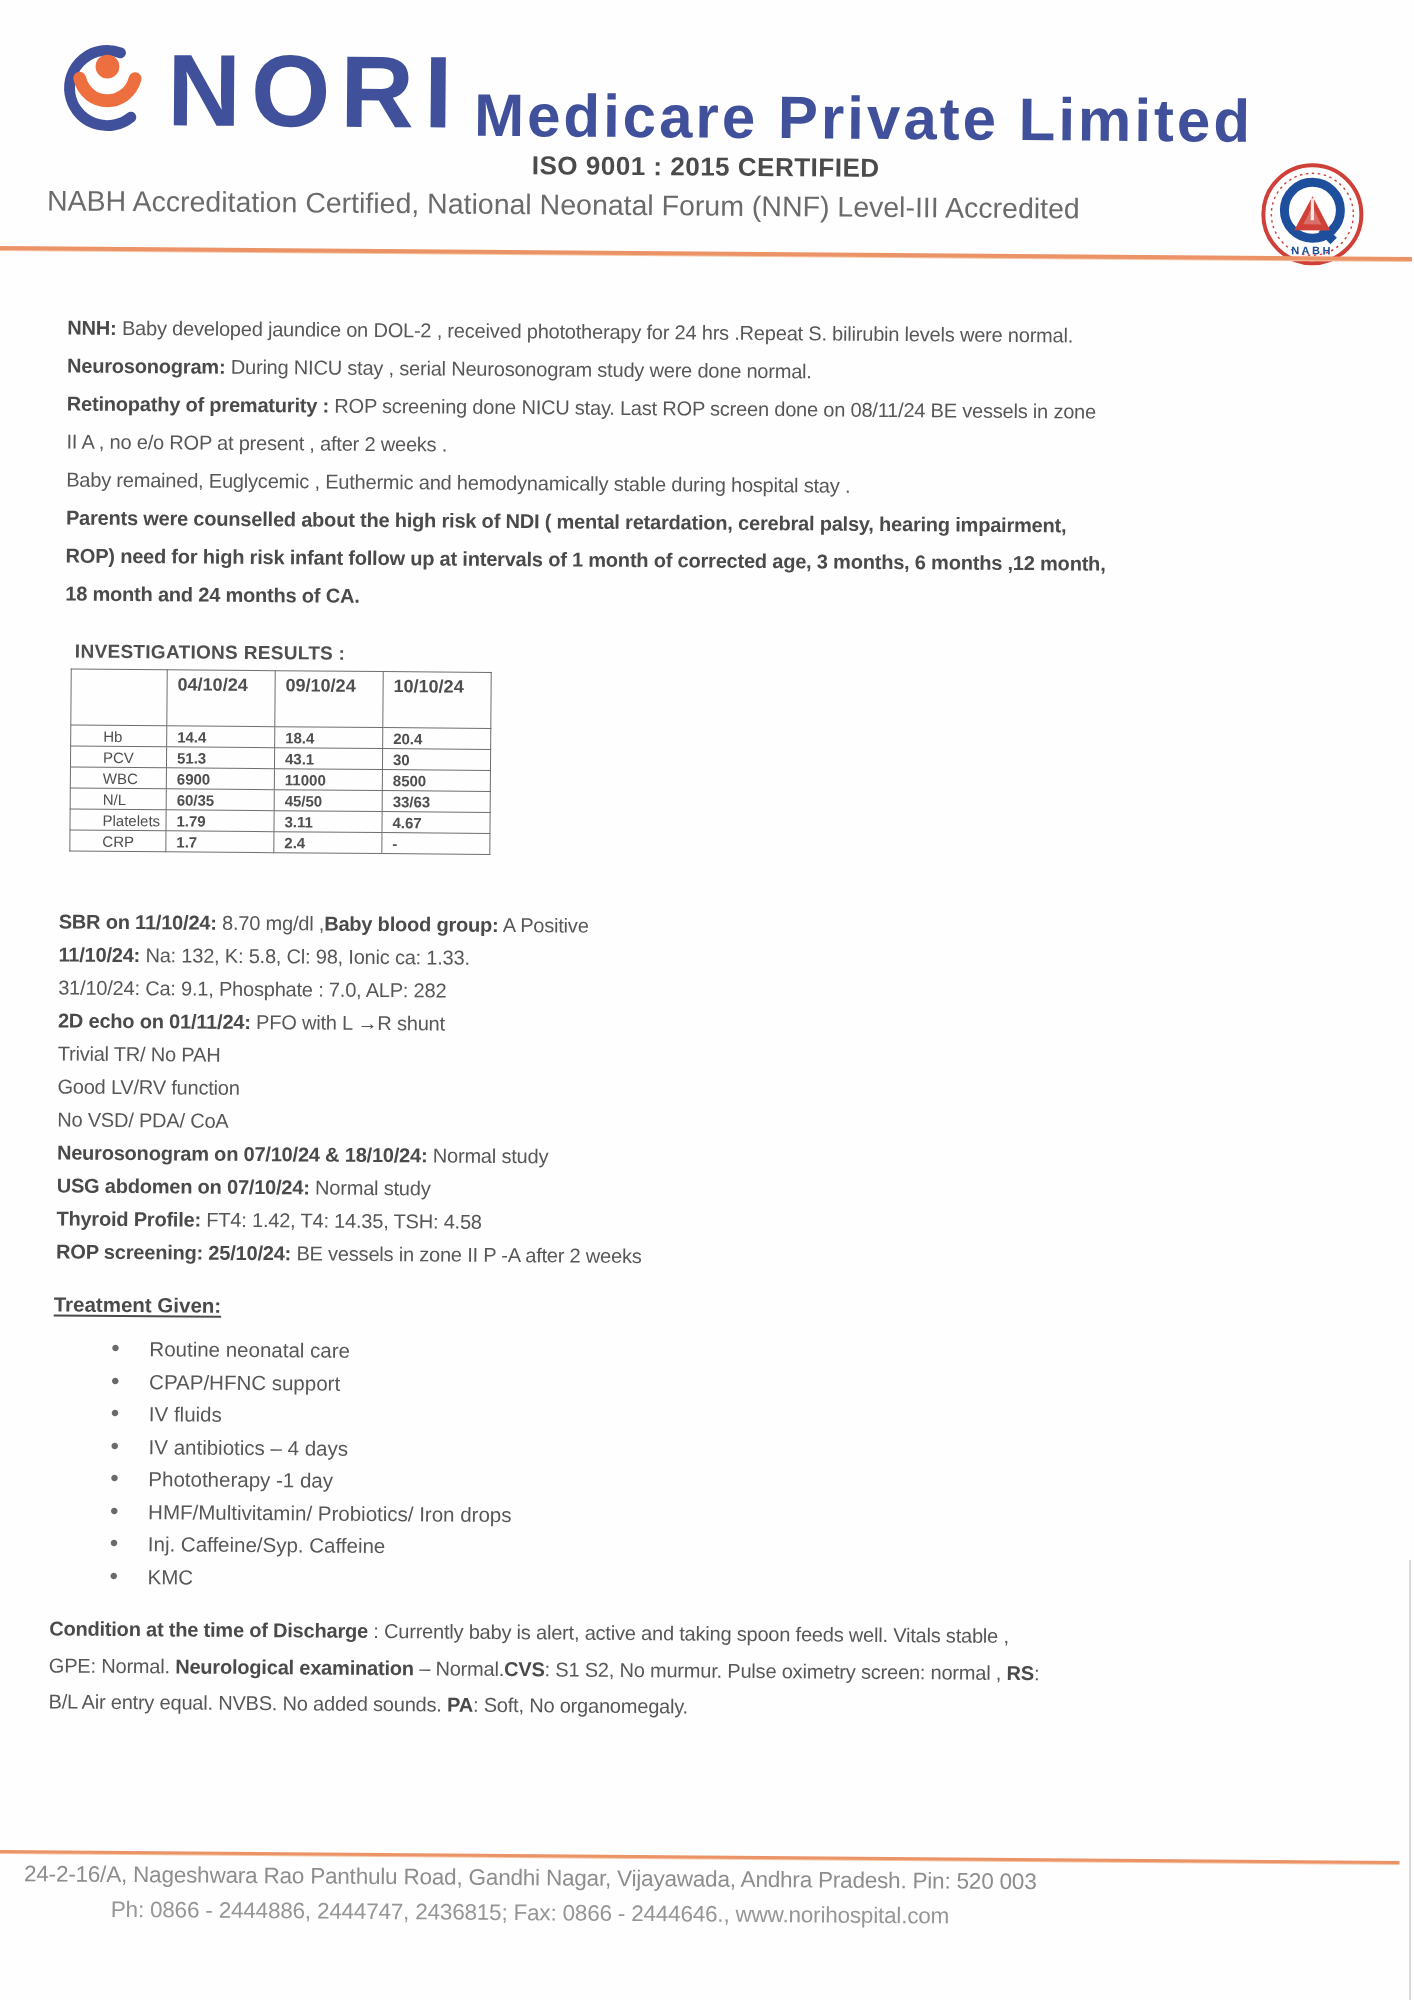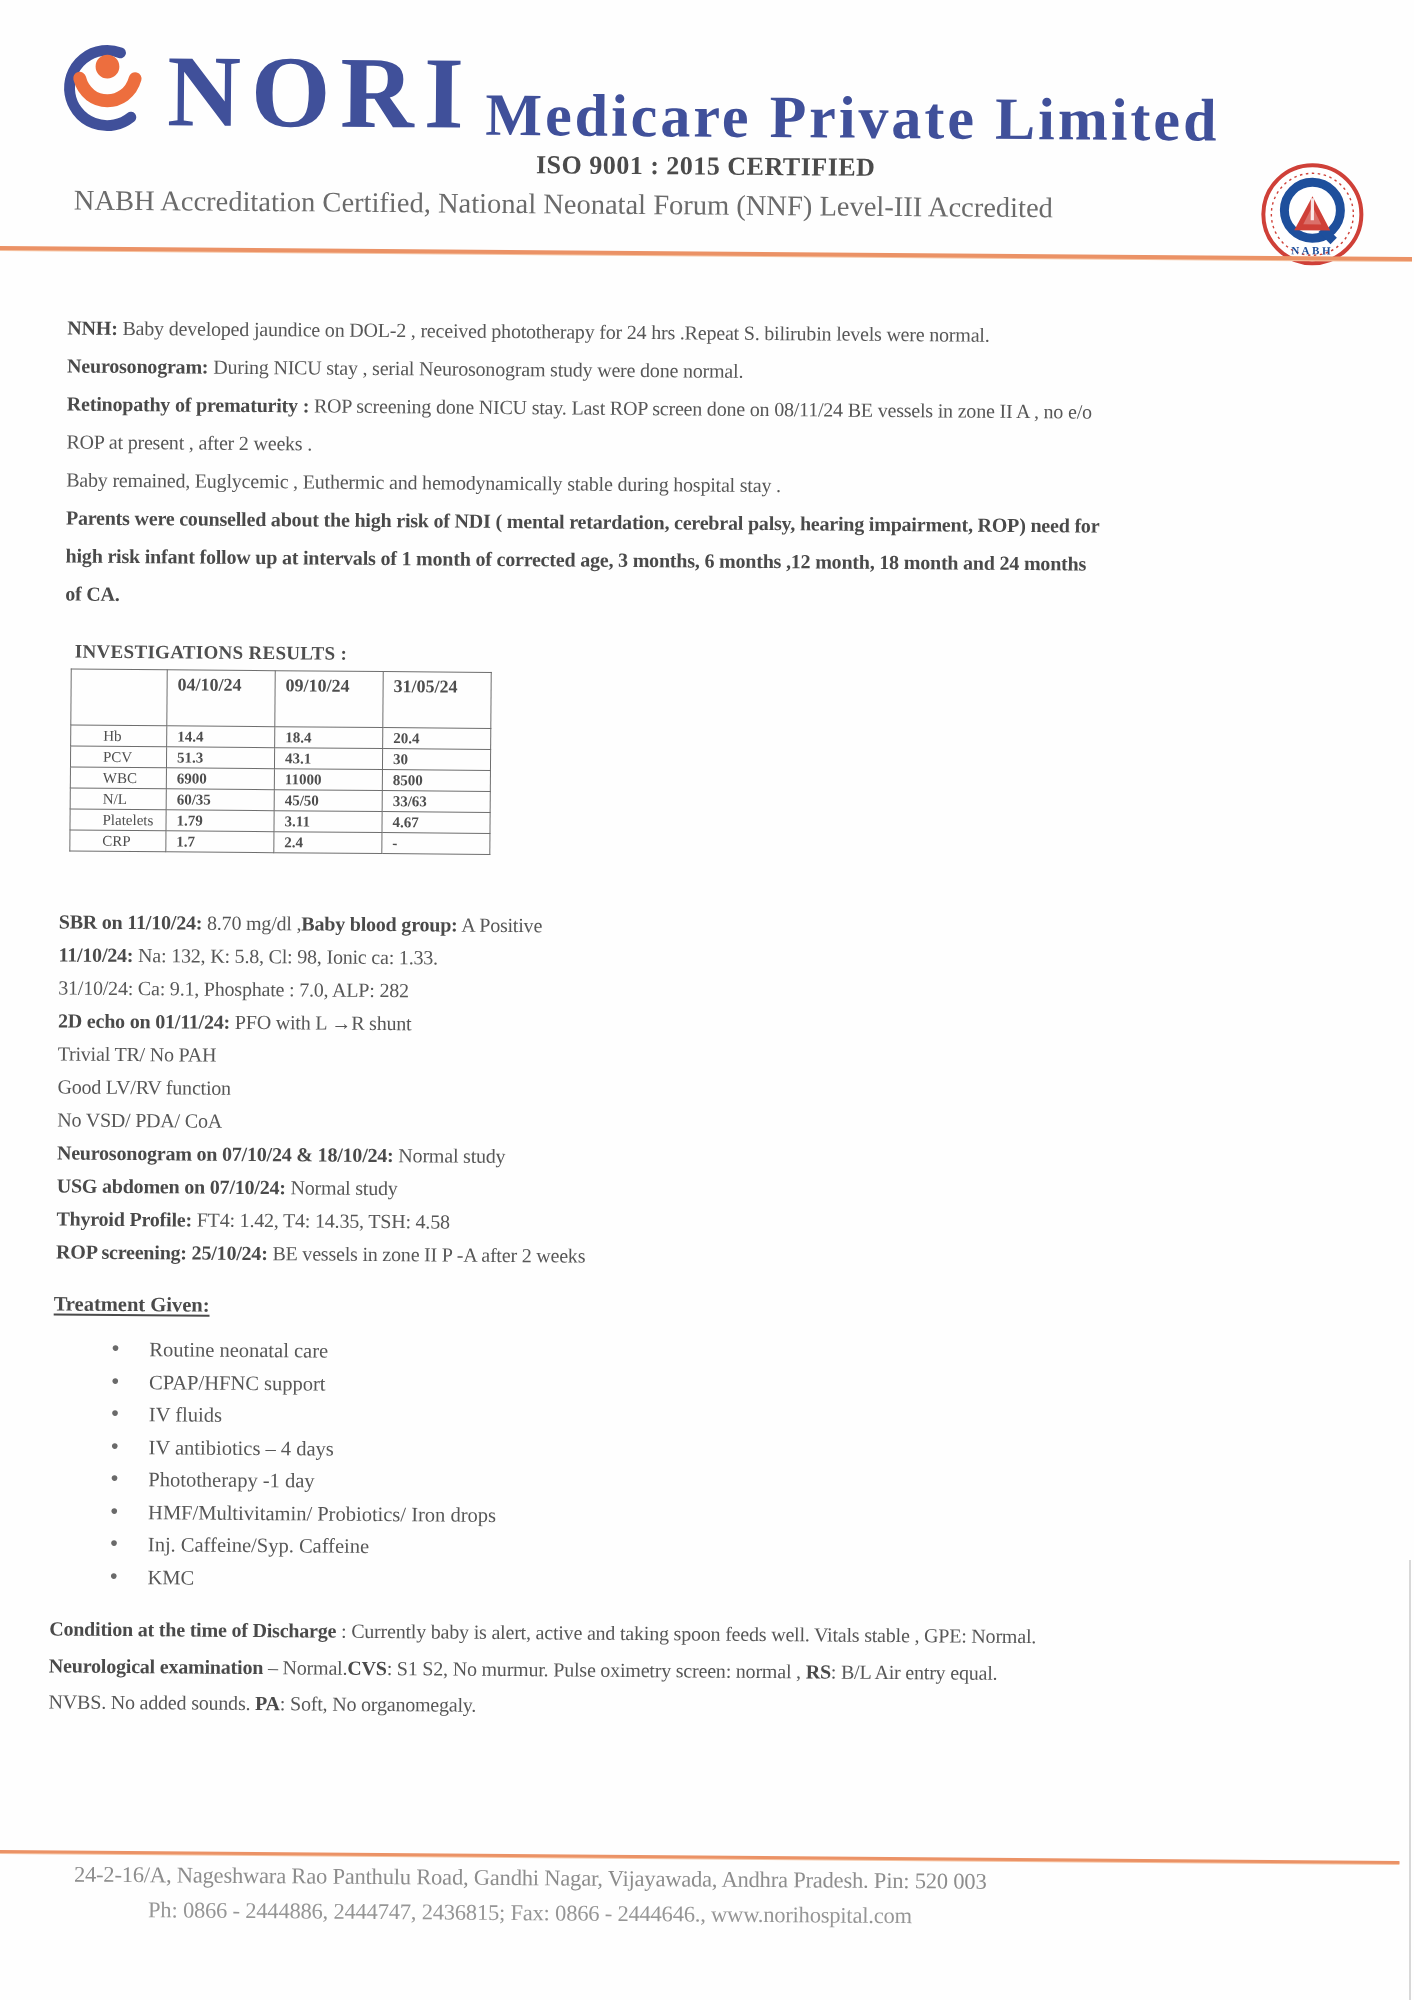--- a/index.html
+++ b/index.html
@@ -1,19 +1,19 @@
 <!DOCTYPE html>
 <html><head>
 <meta charset="utf-8">
 <style>
   * { box-sizing: border-box; }
   html,body { margin:0; padding:0; background:#ffffff; }
   .page {
     position:relative; width:1414px; height:2000px; background:#fefefe;
-    overflow:hidden; font-family:Liberation Serif, serif;
+    overflow:hidden; font-family:Liberation Sans, sans-serif;
     color:#575757;
   }
   .skew { position:absolute; inset:0; transform:rotate(0.45deg); transform-origin:0 0; }
 
   
   .brand-row { position:absolute; left:56px; top:36px; display:flex; align-items:flex-end; }
   .logo-svg { width:104px; height:104px; flex:0 0 auto; }
   .brand-nori { font-size:102px; font-weight:700; line-height:0.98; letter-spacing:10px; color:#40509a; margin-left:8px; }
   .brand-rest { font-size:60px; font-weight:700; line-height:0.95; letter-spacing:3px; color:#40509a; margin-left:12px; }
   .iso-line { position:absolute; top:146px; left:0; width:1414px; text-align:center;
@@ -103,21 +103,21 @@
         <p class="para"><span class="b">Parents were counselled about the high risk of NDI ( mental retardation, cerebral palsy, hearing impairment, ROP) need for high risk infant follow up at intervals of 1 month of corrected age, 3 months, 6 months ,12 month, 18 month and 24 months of CA.</span></p>
       </section>
 
     <div class="inv-title">INVESTIGATIONS RESULTS :</div>
     <table class="inv-table">
       <thead>
           <tr>
             <th></th>
             <th>04/10/24</th>
             <th>09/10/24</th>
-            <th>31/05/24</th>
+            <th>10/10/24</th>
           </tr>
         </thead>
       <tbody>
           <tr>
             <td class="rowlabel">Hb</td>
             <td>14.4</td>
             <td>18.4</td>
             <td>20.4</td>
           </tr>
           <tr>

